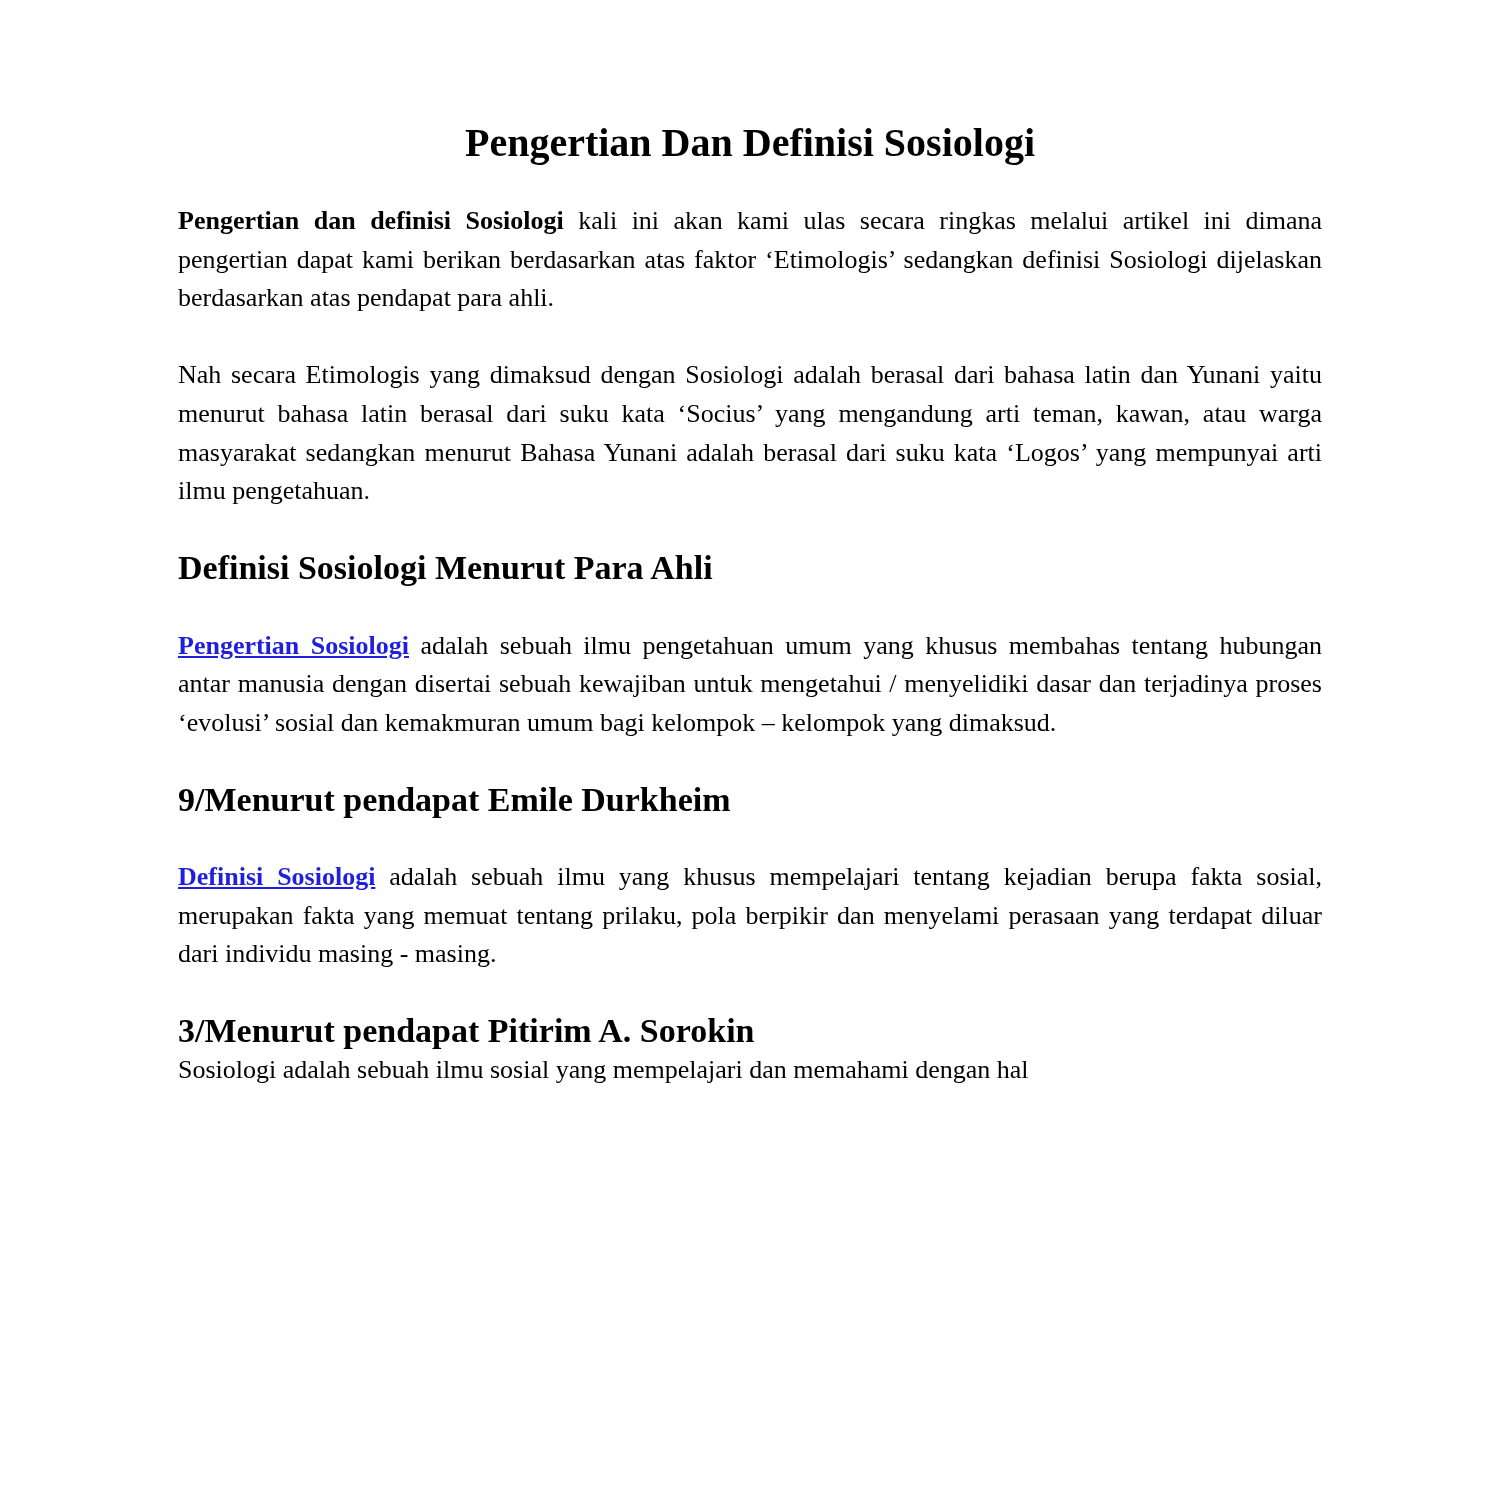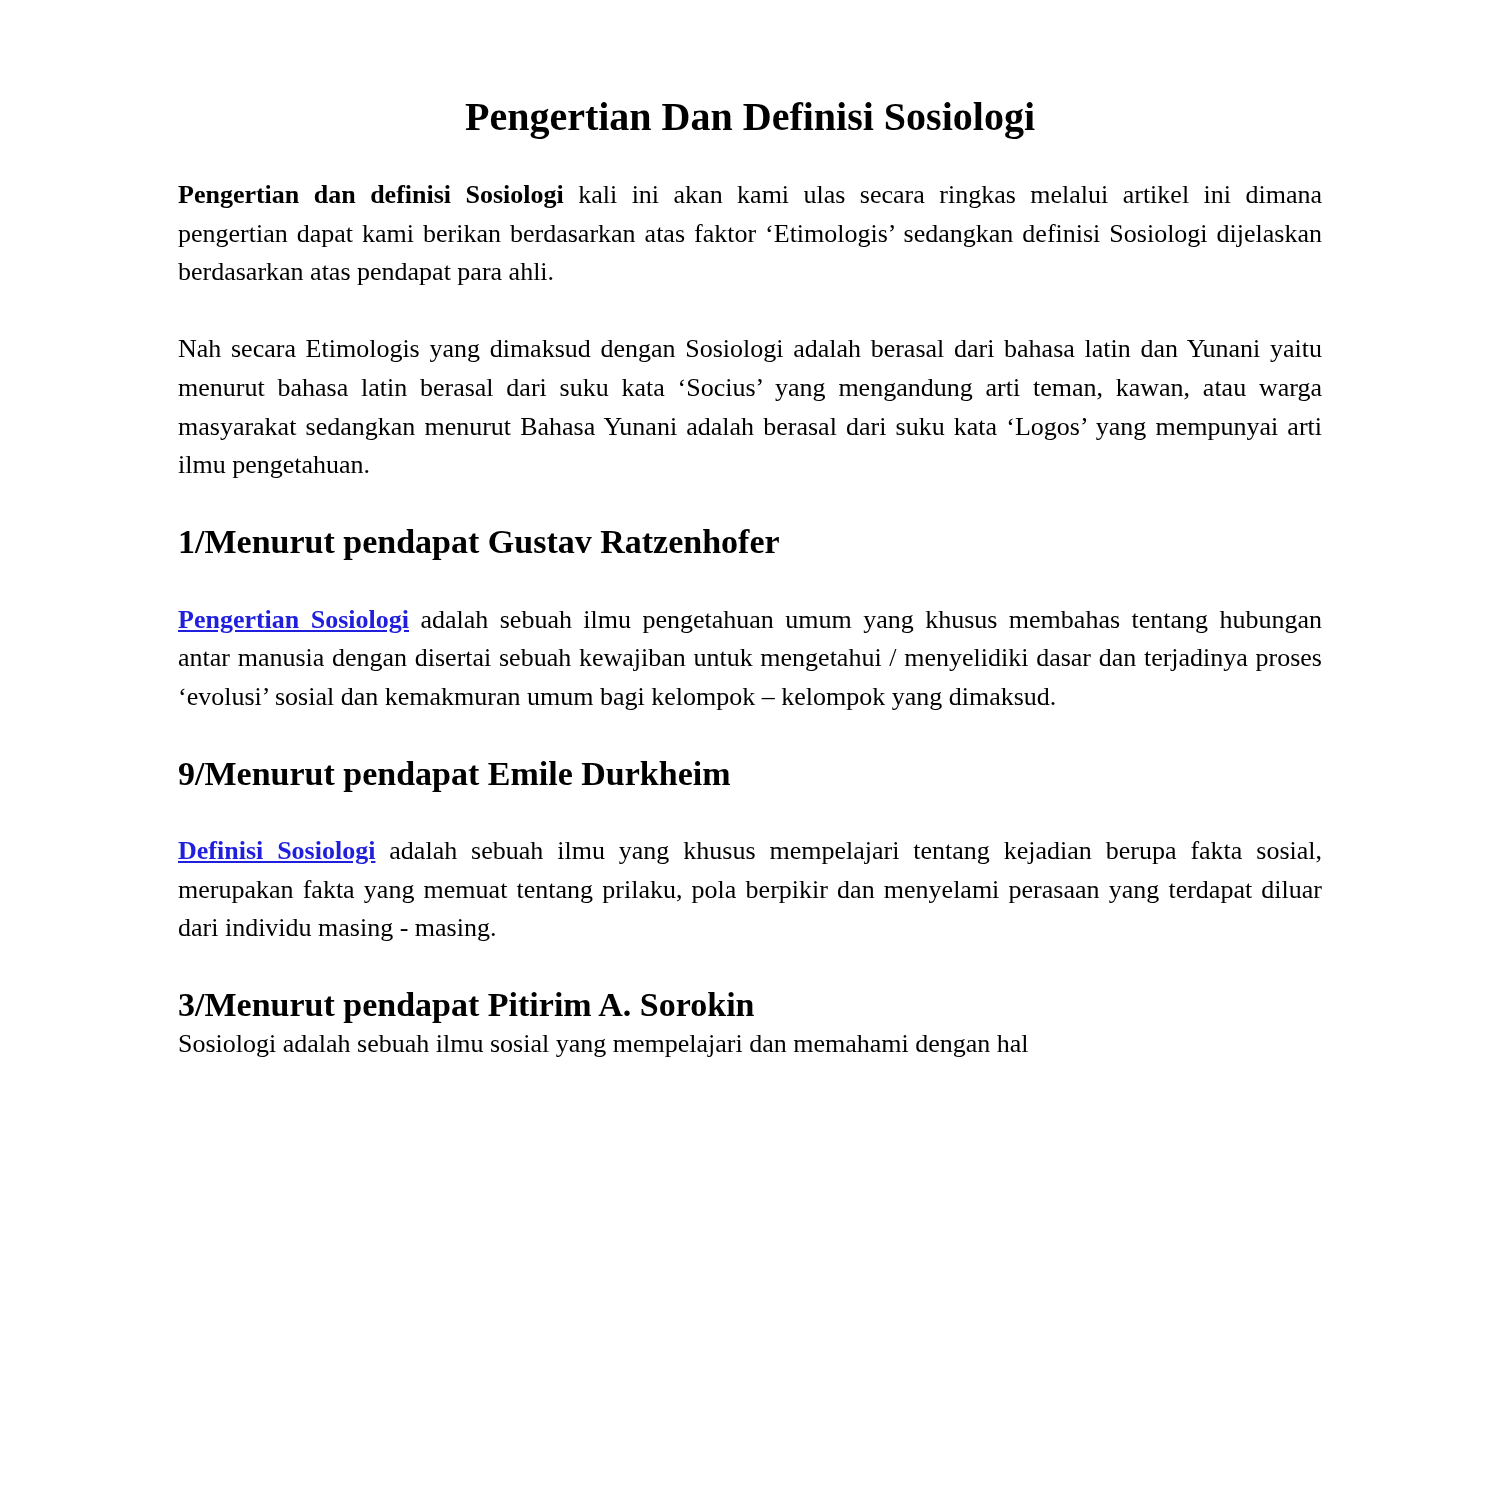--- a/index.html
+++ b/index.html
@@ -10,21 +10,21 @@
   body {
     width: 1500px;
     height: 1500px;
     overflow: hidden;
     font-family: "Liberation Serif", "DejaVu Serif", serif;
     color: #000000;
   }
   .page {
     width: 1144px;
     margin: 0 auto;
-    padding-top: 94px;
+    padding-top: 120px;
     box-sizing: content-box;
   }
   .doc-title {
     font-size: 40px;
     line-height: 46px;
     font-weight: bold;
     text-align: center;
     margin: 0 0 36px 0;
   }
   .para {
@@ -53,19 +53,19 @@
     font-weight: bold;
   }
 </style>
 </head>
 <body style="background: rgb(255, 255, 255); color: rgb(0, 0, 0);">
 
 <div class="page">
     <h1 class="doc-title"><span>Pengertian Dan Definisi Sosiologi</span></h1>
     <p class="para"><strong>Pengertian dan definisi Sosiologi</strong><span> kali ini akan kami ulas secara ringkas melalui artikel ini dimana pengertian dapat kami berikan berdasarkan atas faktor ‘Etimologis’ sedangkan definisi Sosiologi dijelaskan berdasarkan atas pendapat para ahli.</span></p>
     <p class="para"><span>Nah secara Etimologis yang dimaksud dengan Sosiologi adalah berasal dari bahasa latin dan Yunani yaitu menurut bahasa latin berasal dari suku kata ‘Socius’ yang mengandung arti teman, kawan, atau warga masyarakat sedangkan menurut Bahasa Yunani adalah berasal dari suku kata ‘Logos’ yang mempunyai arti ilmu pengetahuan.</span></p>
-    <h2 class="heading"><span>1/Menurut pendapat Gustav Ratzenhofer</span></h2>
+    <h2 class="heading"><span>Definisi Sosiologi Menurut Para Ahli</span></h2>
     <p class="para"><a class="doc-link" href="#">Pengertian Sosiologi</a><span> adalah sebuah ilmu pengetahuan umum yang khusus membahas tentang hubungan antar manusia dengan disertai sebuah kewajiban untuk mengetahui / menyelidiki dasar dan terjadinya proses ‘evolusi’ sosial dan kemakmuran umum bagi kelompok – kelompok yang dimaksud.</span></p>
     <h2 class="heading"><span>9/Menurut pendapat Emile Durkheim</span></h2>
     <p class="para"><a class="doc-link" href="#">Definisi Sosiologi</a><span> adalah sebuah ilmu yang khusus mempelajari tentang kejadian berupa fakta sosial, merupakan fakta yang memuat tentang prilaku, pola berpikir dan menyelami perasaan yang terdapat diluar dari individu masing - masing.</span></p>
     <h2 class="heading tight"><span>3/Menurut pendapat Pitirim A. Sorokin</span></h2>
     <p class="para"><span>Sosiologi adalah sebuah ilmu sosial yang mempelajari dan memahami dengan hal</span></p>
   </div>
 
 </body></html>

